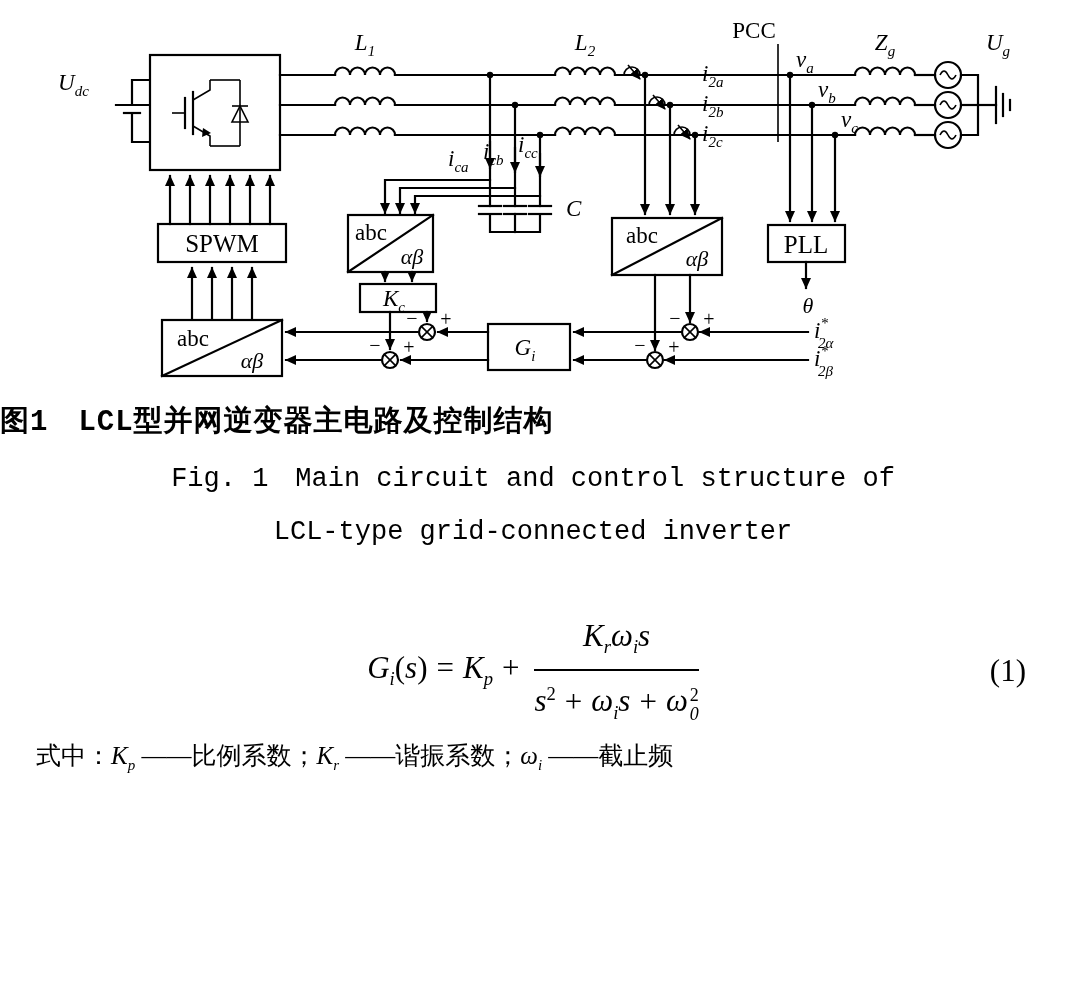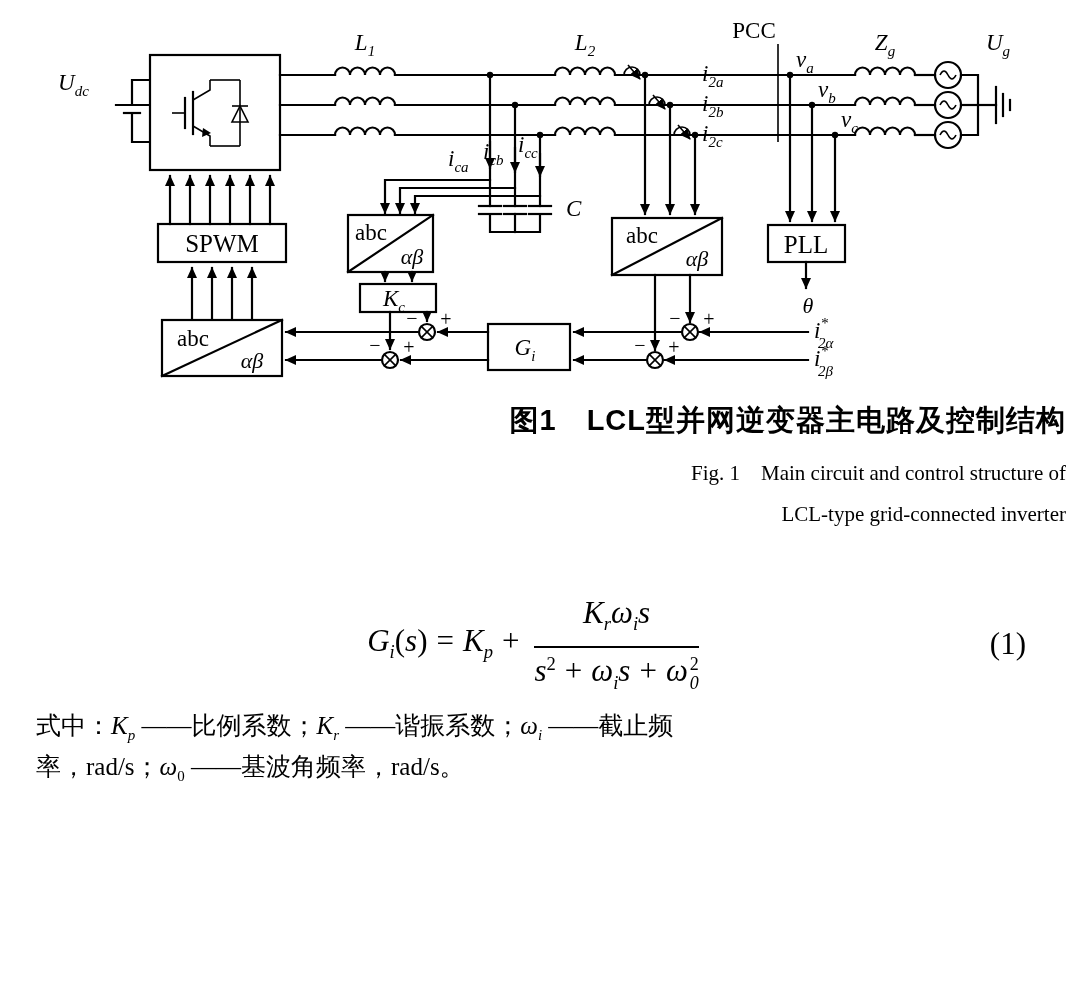--- a/index.html
+++ b/index.html
@@ -18,37 +18,37 @@
   .slbl{font-style:italic;font-size:23px;}
   .ssub{font-size:15px;}
   .ssup{font-size:15px;}
   .sbox{font-size:23px;}
   .sgreek{font-size:22px;font-style:italic;}
   .ssign{font-size:20px;text-anchor:middle;}
   .sbig{font-size:25px;}
   .mid{text-anchor:middle;}
   
   .caption-zh{
-    text-align:right;font-size:29px;letter-spacing:1px;
-    font-family:Liberation Sans, sans-serif;font-weight:600;margin:6px 0 12px;
+    text-align:left;font-size:29px;letter-spacing:1px;
+    font-family:Liberation Mono, monospace;font-weight:600;margin:6px 0 12px;
   }
-  .caption-en{text-align:right;font-size:21px;line-height:1.95;}
+  .caption-en{text-align:center;font-size:27px;line-height:1.95;font-family:Liberation Mono, monospace;}
   
   .body-text{font-size:34px;padding:0 36px;margin-top:60px;line-height:1.62;}
   .indent{text-indent:2em;}
   .var{font-style:italic;}
   sub{font-size:60%;}
   sup{font-size:60%;}
   
   .eq-wrap{position:relative;text-align:center;margin:20px 36px 4px;font-size:31px;}
   .eq{display:inline-block;}
   .eq-op{margin:0 9px;}
   .frac{display:inline-block;vertical-align:middle;text-align:center;margin-left:6px;}
   .frac .num{display:block;border-bottom:2.5px solid #000;padding:0 12px 11px;}
-  .frac .den{display:block;padding-top:5px;}
+  .frac .den{display:block;padding-top:12px;}
   .stack{display:inline-flex;flex-direction:column;line-height:1.05;font-size:58%;margin-left:2px;vertical-align:middle;}
   .eq-num{position:absolute;right:4px;top:50%;transform:translateY(-50%);font-size:31px;}
   .where{font-size:25px;padding:0 36px;margin-top:12px;line-height:1.62;}
 </style>
 </head>
 <body>
 
 <div class="figure">
 <svg width="1066" height="385" viewBox="0 0 1066 385">
   <defs>
@@ -308,14 +308,13 @@
 <div class="eq-wrap">
   <span class="eq"><span><span class="var">G</span><sub class="var">i</sub><span>(</span><span class="var">s</span><span>)</span></span><span class="eq-op">=</span><span><span class="var">K</span><sub class="var">p</sub></span><span class="eq-op">+</span><span class="frac"><span class="num"><span class="var">K</span><sub class="var">r</sub><span class="var">ω</span><sub class="var">i</sub><span class="var">s</span></span><span class="den"><span class="var">s</span><sup>2</sup><span class="eq-op">+</span><span class="var">ω</span><sub class="var">i</sub><span class="var">s</span><span class="eq-op">+</span><span class="var">ω</span><span class="stack">
             <span>2</span>
             <span class="var">0</span>
           </span></span></span></span>
   <span class="eq-num">(1)</span>
 </div>
 
 <div class="where">
   <div><span>式中：</span><span><span class="var">K</span><sub class="var">p</sub></span><span> ——比例系数；</span><span><span class="var">K</span><sub class="var">r</sub></span><span> ——谐振系数；</span><span><span class="var">ω</span><sub class="var">i</sub></span><span> ——截止频</span></div>
-  <div><span>率，rad/s；</span><span><span class="var">ω</span><sub>0</sub></span><span> ——基波角频率，rad/s。</span></div>
 </div>
 
 </body></html>

